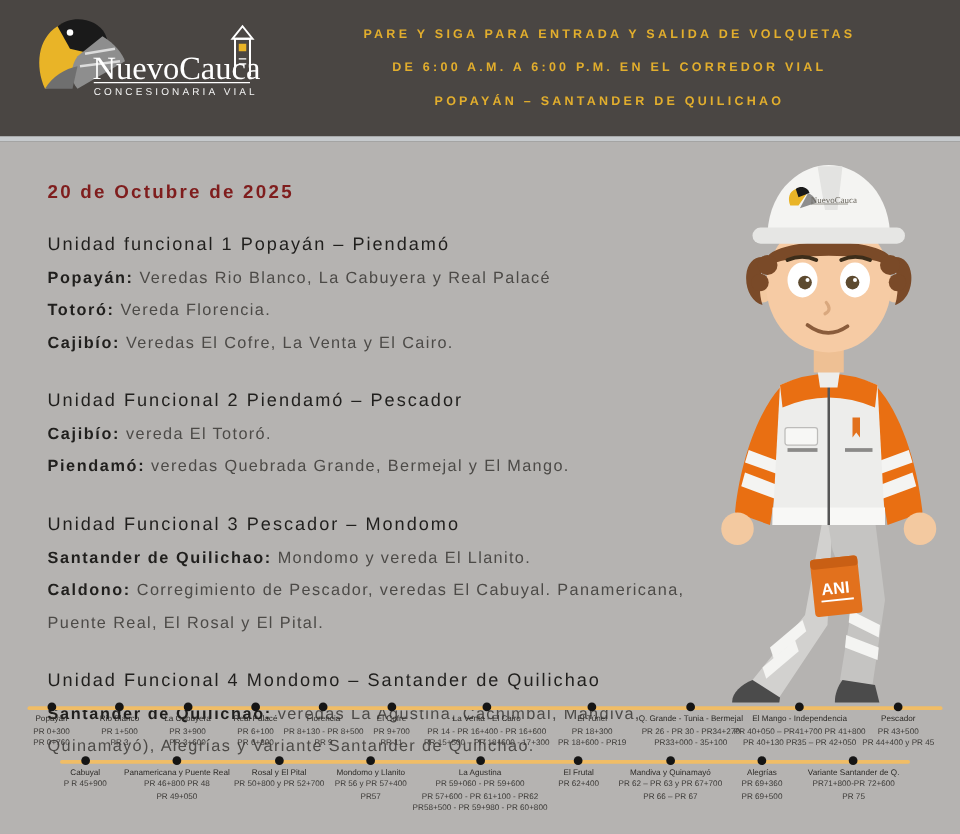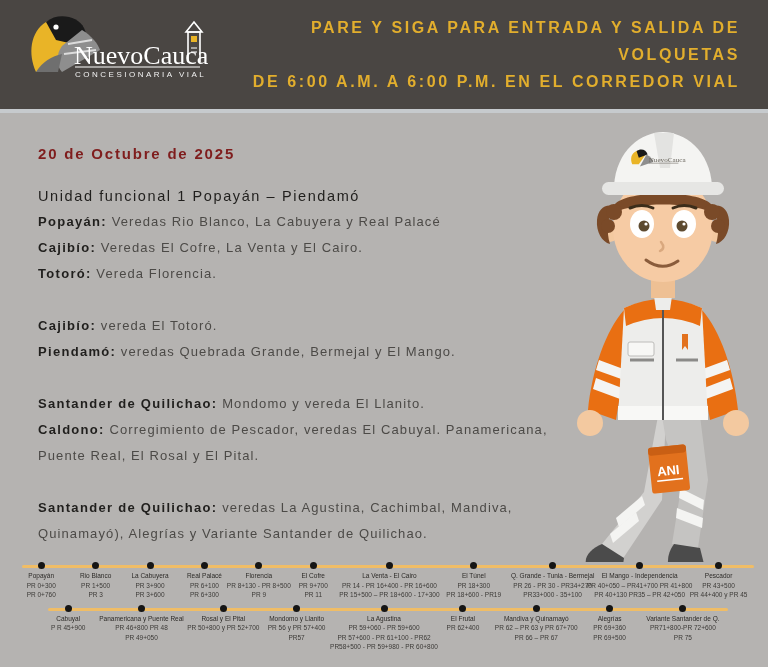--- a/index.html
+++ b/index.html
@@ -13,23 +13,23 @@
   }
 
   
   .header {
     height:113px; background:#4a4643;
     display:flex; align-items:center;
     border-bottom:4px solid #c6cacd;
   }
   .logo-wrap { width:235px; padding-left:22px; flex:none; }
   .header-title {
-    flex:1; text-align:right;
+    flex:1; text-align:center;
     color:#e2ae2d; font-weight:bold;
-    font-size:16px; letter-spacing:2.6px; line-height:27px;
+    font-size:10px; letter-spacing:2.6px; line-height:27px;
     padding-right:28px;
   }
 
   
   .content { position:absolute; top:113px; left:38px; width:548px; }
   .date-line {
     width:640px; text-align:left;
     margin-top:32px;
     font-weight:bold; font-size:15px; letter-spacing:1.8px; color:#7f1d1d;
   }
@@ -81,41 +81,45 @@
         <path d="M166,52 L166,22 L178,22 L178,52"></path>
         <path d="M164,22 L180,22 L172,12 Z"></path>
         <rect x="169" y="26" width="6" height="6" fill="#e9b427" stroke="none"></rect>
         <path d="M169,38 L175,38 M169,42 L175,42" stroke-width="1"></path>
       </g>
     </svg>
   </div>
   <div class="header-title">
     <div>PARE Y SIGA PARA ENTRADA Y SALIDA DE VOLQUETAS</div>
     <div>DE 6:00 A.M. A 6:00 P.M. EN EL CORREDOR VIAL</div>
+    <div>POPAYÁN –  SANTANDER DE QUILICHAO</div>
   </div>
 </div>
 
 <div class="content">
   <div class="date-line">20 de Octubre de 2025</div>
   <div id="sections">
       <div class="section">
         <div class="section-title">Unidad funcional 1 Popayán – Piendamó</div>
         <div class="sec-line"><span class="lbl">Popayán:</span><span> Veredas Rio Blanco, La Cabuyera y Real Palacé</span></div>
+        <div class="sec-line"><span class="lbl">Totoró:</span><span> Vereda Florencia.</span></div>
         <div class="sec-line"><span class="lbl">Cajibío:</span><span> Veredas El Cofre, La Venta y El Cairo.</span></div>
-        <div class="sec-line"><span class="lbl">Totoró:</span><span> Vereda Florencia.</span></div>
       </div>
       <div class="section">
+        <div class="section-title">Unidad Funcional 2 Piendamó – Pescador</div>
         <div class="sec-line"><span class="lbl">Cajibío:</span><span> vereda El Totoró.</span></div>
         <div class="sec-line"><span class="lbl">Piendamó:</span><span> veredas Quebrada Grande, Bermejal y El Mango.</span></div>
       </div>
       <div class="section">
+        <div class="section-title">Unidad Funcional 3 Pescador – Mondomo</div>
         <div class="sec-line"><span class="lbl">Santander de Quilichao:</span><span> Mondomo y vereda El Llanito.</span></div>
         <div class="sec-line"><span class="lbl">Caldono:</span><span> Corregimiento de Pescador, veredas El Cabuyal. Panamericana, Puente Real, El Rosal y El Pital.</span></div>
       </div>
       <div class="section">
+        <div class="section-title">Unidad Funcional 4 Mondomo – Santander de Quilichao</div>
         <div class="sec-line"><span class="lbl">Santander de Quilichao:</span><span> veredas La Agustina, Cachimbal, Mandiva, Quinamayó), Alegrías  y Variante Santander de Quilichao.</span></div>
       </div>
     </div>
 </div>
 
 <svg class="mascot" viewBox="0 0 210 442">
 
   <path d="M66,190 C48,210 34,250 30,290 L58,300 C64,262 72,228 84,206 Z" fill="#e96f12"></path>
   <path d="M144,190 C162,210 176,250 180,290 L152,300 C146,262 138,228 126,206 Z" fill="#e96f12"></path>
   <path d="M38,258 L64,268 L62,279 L35,269 Z" fill="#f4f4f2"></path>

